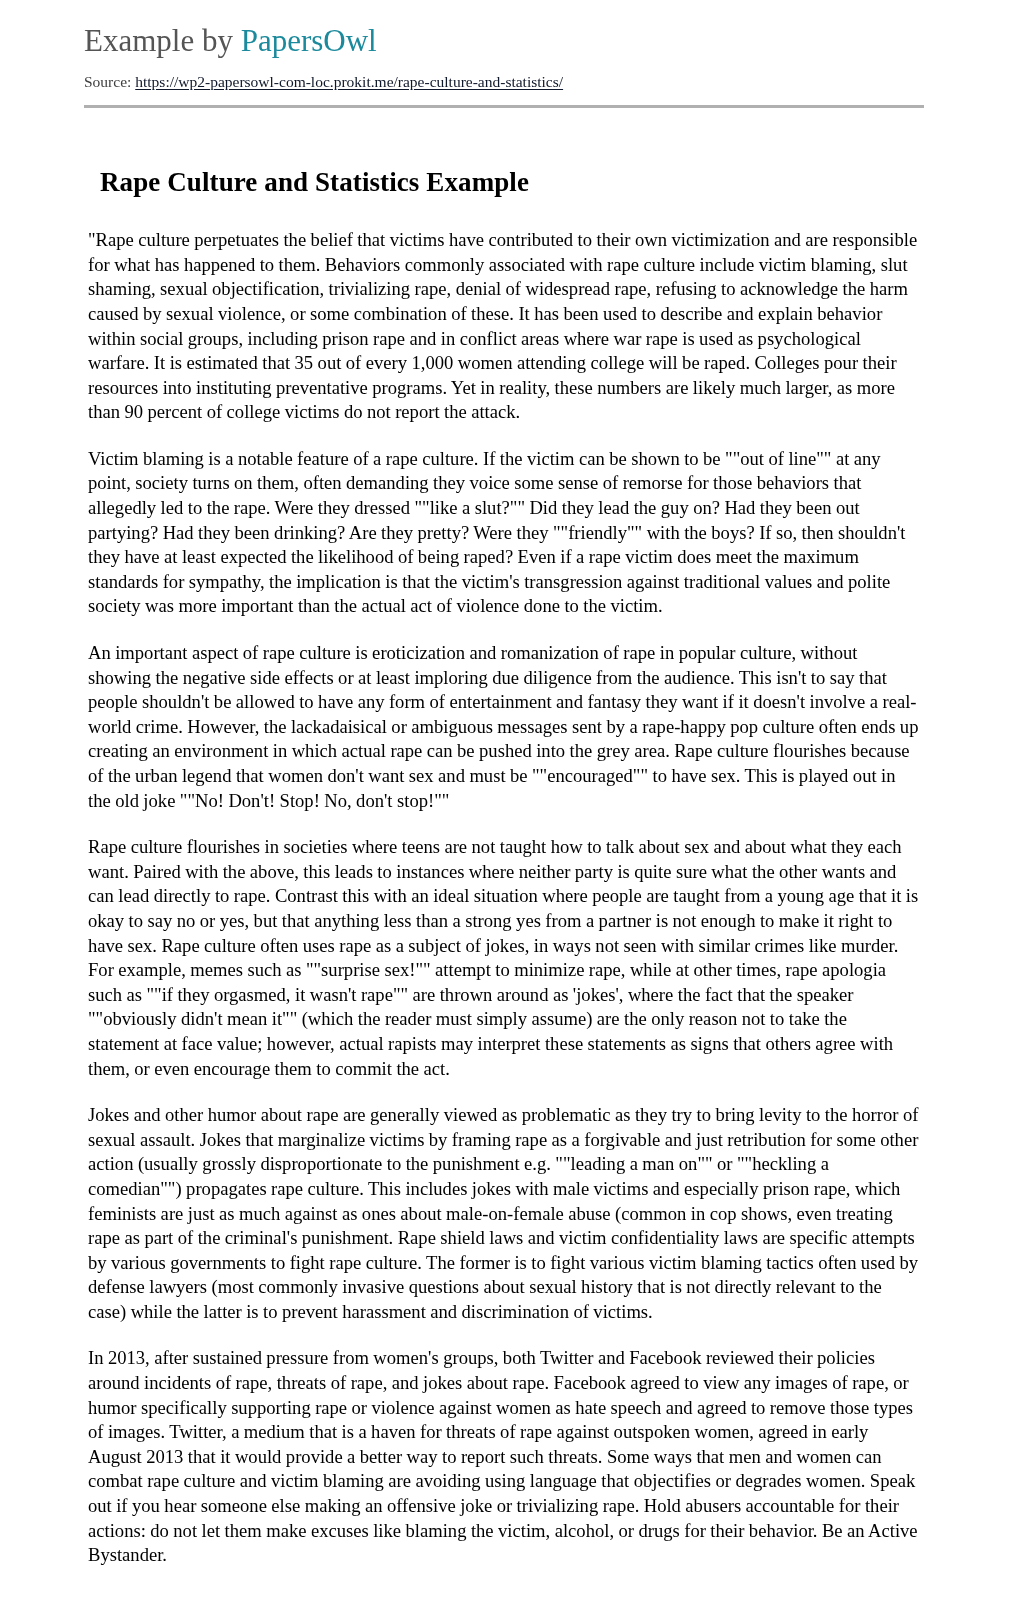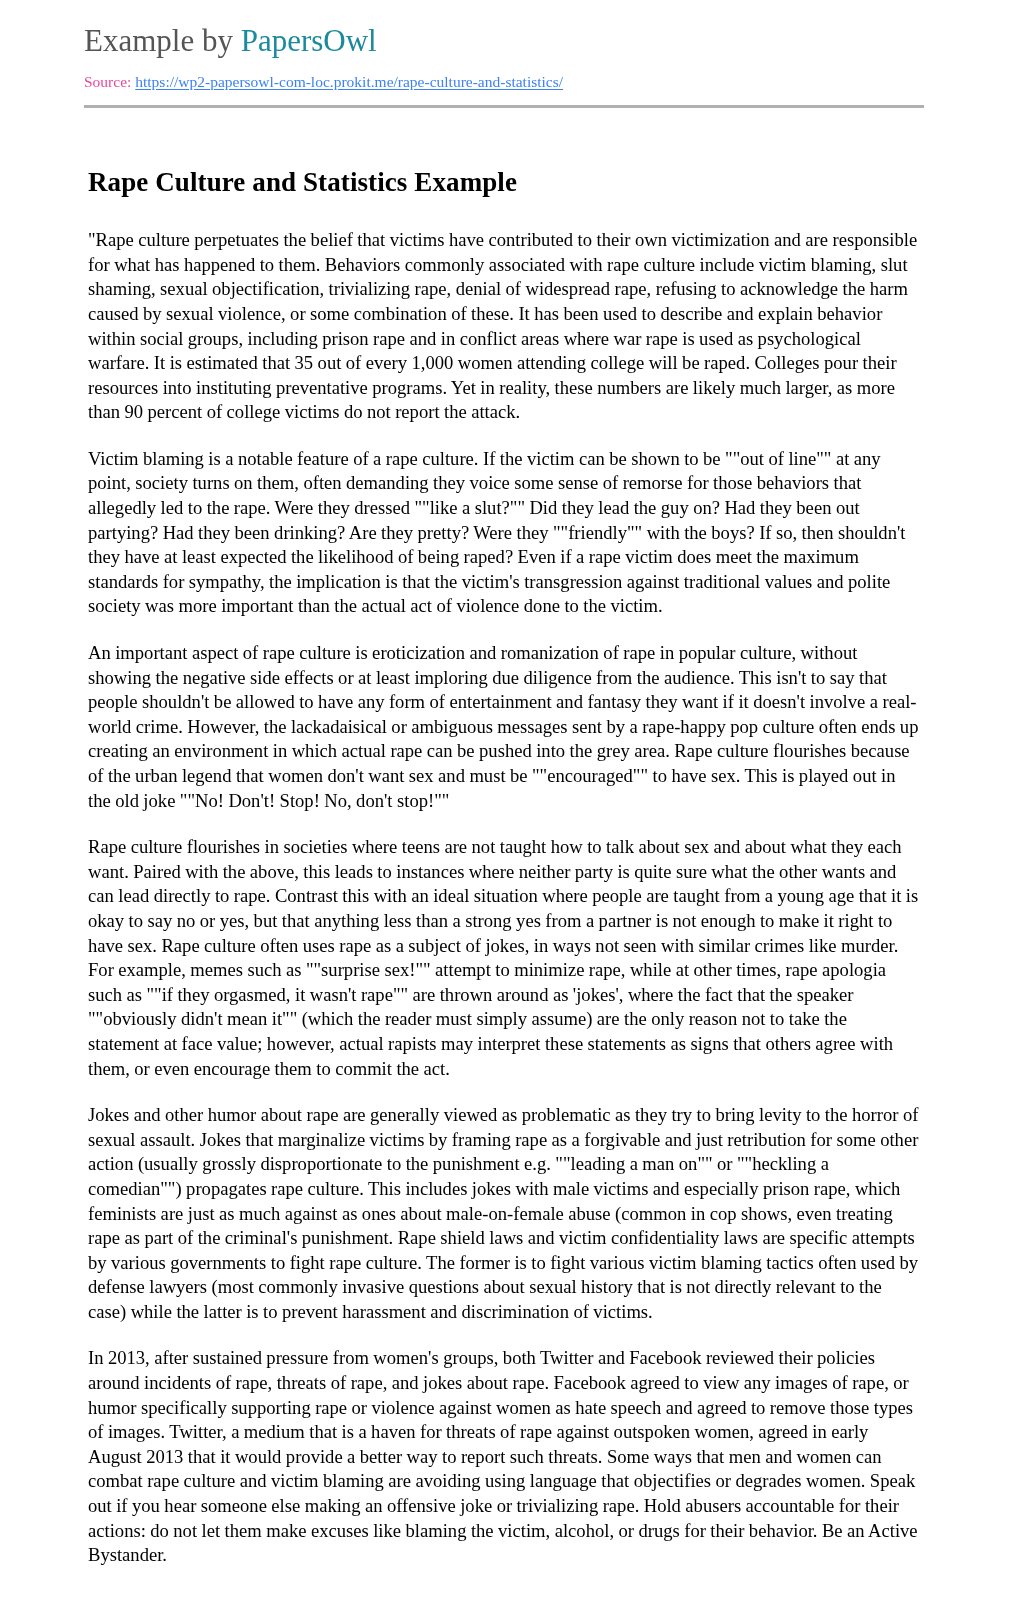--- a/index.html
+++ b/index.html
@@ -34,45 +34,45 @@
   .brand-name {
     color: #1b8a9c;
   }
   .source-line {
     margin-top: 12px;
     font-size: 15.5px;
     color: #4a4a4a;
     white-space: nowrap;
   }
   .source-label {
-    color: #ec4899;
+    color: #404040;
   }
   .source-link {
-    color: #3b82f6;
+    color: #0f172a;
     text-decoration: underline;
     text-underline-offset: 2px;
     cursor: pointer;
   }
   .divider {
     margin: 14px 0 0 0;
     height: 3px;
     background: #b0b0b0;
     border: 0;
     width: 840px;
   }
 
   
   .article {
     padding: 46px 104px 40px 88px;
   }
   .article-title {
     font-size: 27px;
     font-weight: bold;
     line-height: 1.2;
-    margin: 0 0 30px 0;
+    margin: 0 0 30px 12px;
     letter-spacing: 0.1px;
   }
   .para {
     font-size: 18.6px;
     line-height: 24.6px;
     margin: 0 0 22px 0;
     text-align: left;
     word-spacing: -0.2px;
   }
   .para:last-child {

